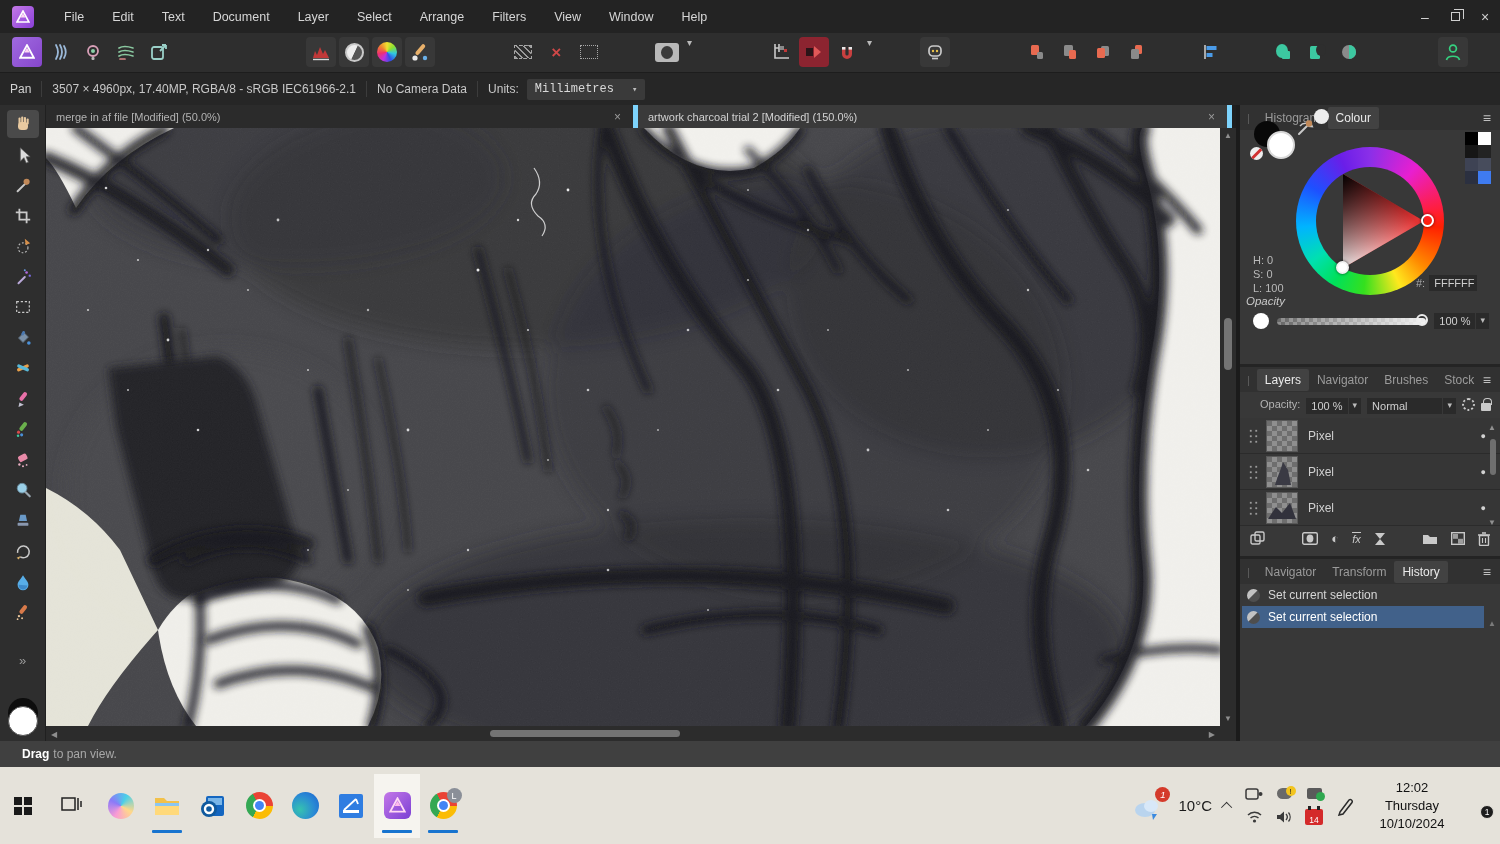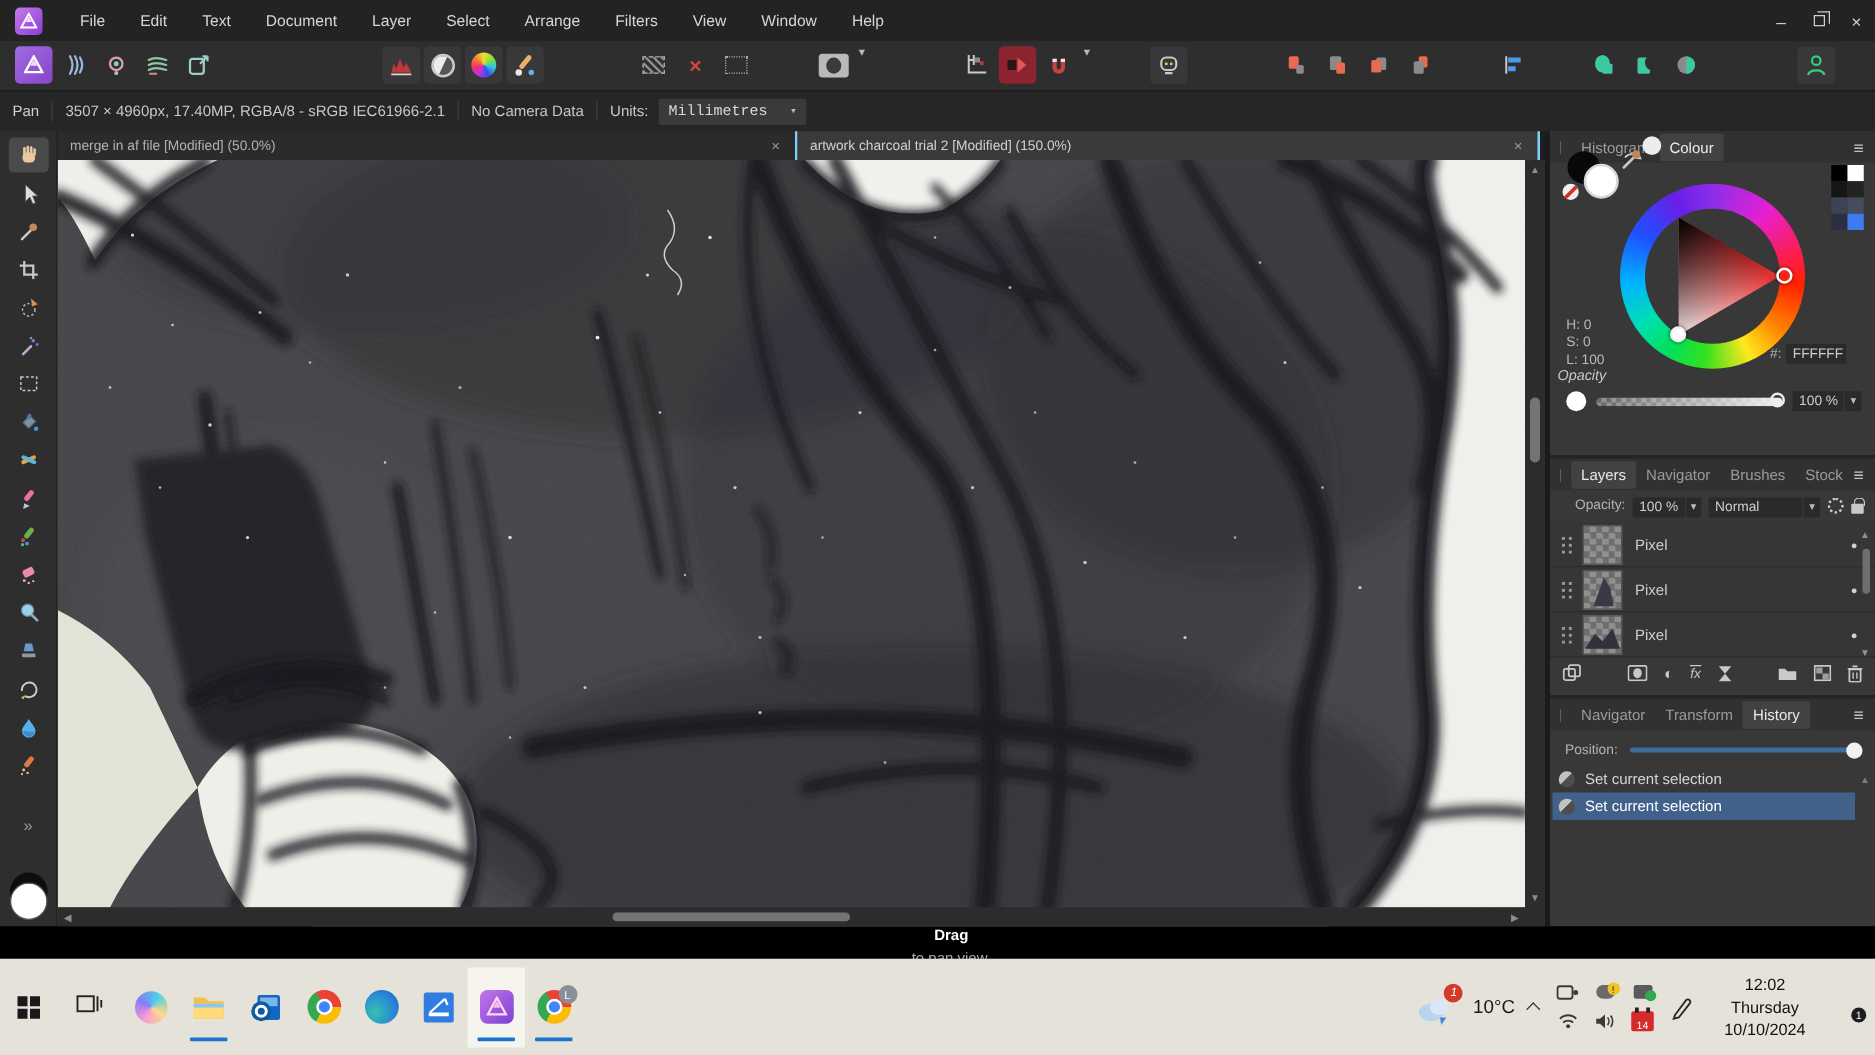--- a/index.html
+++ b/index.html
@@ -34,21 +34,21 @@
     background:linear-gradient(115deg,#ededed 48%,#555 52%); }
   .chev { color:#b9b9b9; font-size:10px; margin-left:2px; }
   
   #contextbar { position:absolute; left:0; top:72px; width:1500px; height:33px; background:#262626;
     display:flex; align-items:center; color:#c8c8c8; font-size:12px; border-top:1px solid #1d1d1d; }
   #contextbar .sep { width:1px; height:16px; background:#3c3c3c; margin:0 10px; }
   .unitsbox { background:#3a3a3a; border-radius:2px; height:21px; display:flex; align-items:center;
     padding:0 8px; gap:18px; margin-left:8px; color:#d8d8d8;font-family:Liberation Mono, monospace; }
   
   #tabbar { position:absolute; left:46px; top:105px; width:1190px; height:23px; background:#1e1e1e; display:flex; }
-  .dtab { display:flex; align-items:center; font-size:11px; color:#b2b2b2; padding:0 10px; border-right:2px solid #7dd3fc;gap:24px; }
+  .dtab { display:flex; align-items:center; font-size:11px; color:#b2b2b2; padding:0 10px; border-right:5px solid #7dd3fc;gap:24px; }
   .dtab .x { margin-left:auto; color:#9a9a9a; font-size:12px; padding:0 2px; }
   #tab1 { width:592px; background:#2b2b2b; }
   #tab2 { width:594px; background:#3a3a3a; color:#d2d2d2; }
   
   #tools { position:absolute; left:0; top:105px; width:46px; height:662px; background:#2e2e2e;
     border-right:1px solid #202020; display:flex; flex-direction:column; align-items:center; padding-top:5px; }
   .tool { width:32px; height:28px; display:flex; align-items:center; justify-content:center; border-radius:4px; margin-bottom:2.5px; }
   .tool.sel { background:#4a4a4a; }
   .more { color:#9a9a9a; font-size:13px; margin-top:24px; }
   .swatchball { position:relative; width:34px; height:40px; margin-top:30px; }
@@ -119,22 +119,22 @@
   .fxicon { font-size:11px; font-style:italic; color:#c9c9c9; border-top:1.3px solid #c9c9c9; padding-top:0; line-height:12px; }
   
   .posrow { display:flex; align-items:center; padding:10px 12px 6px; gap:10px; font-size:11px; color:#b3b3b3; }
   .postrack { flex:1; height:4px; background:#3c6d9c; border-radius:2px; position:relative; }
   .poshandle { position:absolute; right:-2px; top:-4.5px; width:13px; height:13px; background:#f2f2f2; border-radius:50%; }
   .hrow { display:flex; align-items:center; height:22px; margin:0 16px 0 2px; padding-left:5px; gap:8px; font-size:12px; color:#d6d6d6; }
   .hrow.sel { background:#41618a; color:#fff; }
   .hicon { width:13px; height:13px; border-radius:50%; background:linear-gradient(135deg,#c2c2c2 45%,#4e4e4e 47%); flex:none; }
   .hup { position:absolute; right:4px; top:60px; color:#7a7a7a; font-size:8px; }
   
-  #statusbar { position:absolute; left:0; top:741px; width:1500px; height:26px; background:#000000;
-    display:flex; align-items:center; padding-left:22px; font-size:12px; color:#a8a8a8; gap:4px;flex-direction:column; }
+  #statusbar { position:absolute; left:0; top:741px; width:1500px; height:26px; background:#404040;
+    display:flex; align-items:center; padding-left:22px; font-size:12px; color:#a8a8a8; gap:4px; }
   #statusbar b { color:#fff; }
   
   #taskbar { position:absolute; left:0; top:767px; width:1500px; height:77px; background:#e5e2da;
     display:flex; align-items:center; }
   .startbtn { width:46px; height:77px; display:flex; align-items:center; justify-content:center; }
   .winlogo { display:grid; grid-template-columns:8px 8px; grid-gap:2px; }
   .winlogo i { width:8px; height:8px; background:#1a1a1a; }
   .searchbox { width:282px; height:77px; background:#fff; border:1px solid #c6c2b8; display:flex; align-items:center; padding:0 12px; gap:10px; }
   .searchbox input { border:none; outline:none; font-size:15px; color:#333; flex:1; min-width:0;
     font-family:"Liberation Sans","DejaVu Sans",sans-serif; background:transparent; }
@@ -806,26 +806,20 @@
   <div class="pdiv"></div>
 
   <div class="panel" style="height:182px">
     <div class="phead">
       <span class="handle">|</span>
       <span class="ptab">Navigator</span>
       <span class="ptab">Transform</span>
       <span class="ptab on">History</span>
       <span class="menu">≡</span>
     </div>
-    <div class="posrow">
-      <span>Position:</span>
-      <div class="postrack">
-        <i class="poshandle"></i>
-      </div>
-    </div>
     <div>
       <div class="hrow">
         <i class="hicon"></i>
         <span>Set current selection</span>
       </div>
       <div class="hrow sel">
         <i class="hicon"></i>
         <span>Set current selection</span>
       </div>
     </div>

